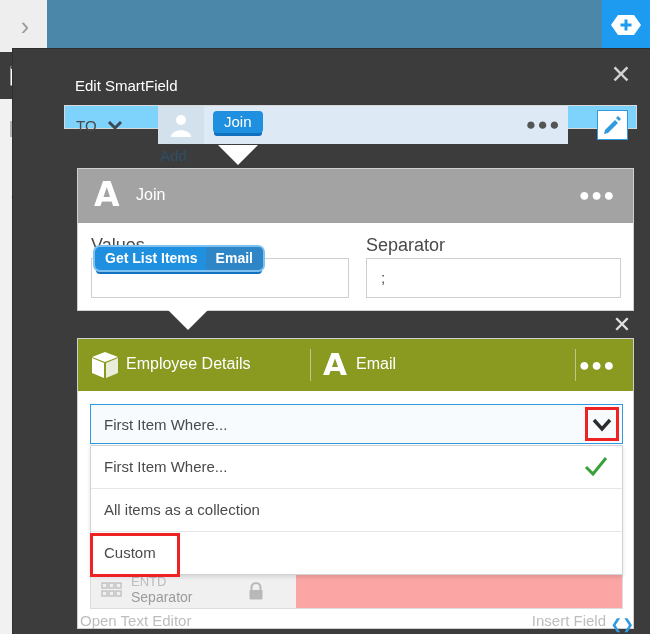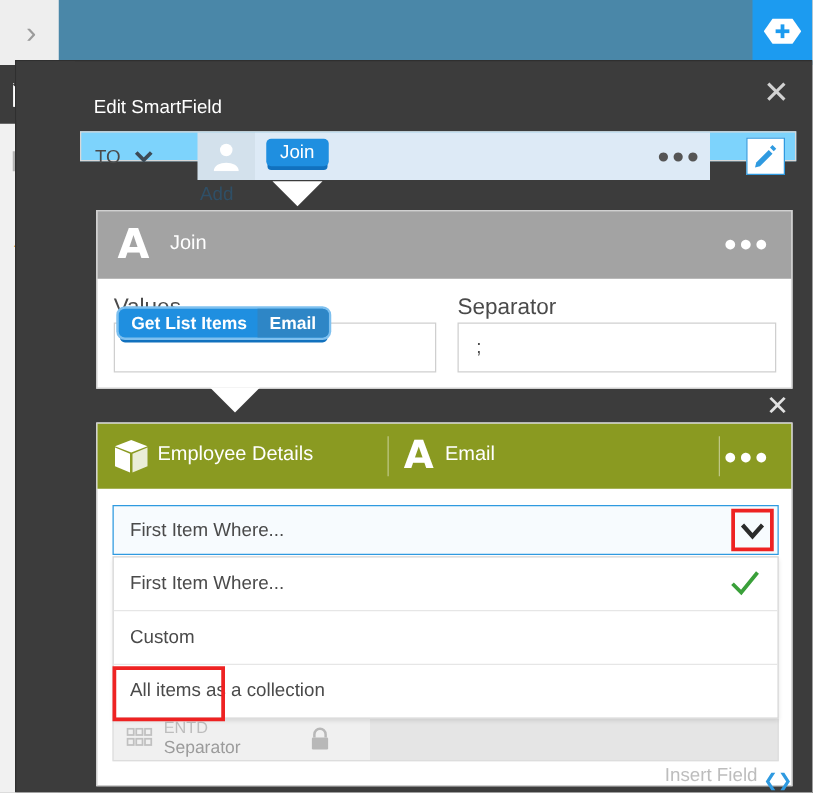--- a/index.html
+++ b/index.html
@@ -414,21 +414,21 @@
     z-index: 9;
   }
 
   
   .param-row {
     position: absolute;
     left: 12px; top: 232px;
     width: 533px; height: 38px;
     border: 1px solid #dddddd;
     box-sizing: border-box;
-    background: #e5e5e5;
+    background: #fca5a5;
     text-align: center;
   }
   .param-left {
     position: absolute;
     left: 0; top: 0;
     width: 205px; height: 36px;
     background: #f0f0f0;
   }
   .grid-icon  { position: absolute; left: 10px; top: 10px; }
   .param-kind {
@@ -596,24 +596,24 @@
     </div>
 
     <div class="dropdown">
       <div class="dd-item">
         <div class="dd-label">First Item Where...</div>
         <svg class="dd-check" width="24" height="22" viewBox="0 0 24 22">
           <polyline points="2,11 9,18 22,2" fill="none" stroke="#3aa03a" stroke-width="3"></polyline>
         </svg>
       </div>
       <div class="dd-item">
-        <div class="dd-label">Custom</div>
+        <div class="dd-label">All items as a collection</div>
       </div>
       <div class="dd-item">
-        <div class="dd-label">All items as a collection</div>
+        <div class="dd-label">Custom</div>
       </div>
     </div>
 
     <div class="param-row">
       <div class="param-left">
         <svg class="grid-icon" width="22" height="17" viewBox="0 0 22 17">
           <g fill="none" stroke="#c0c0c0" stroke-width="1.4">
             <rect x="1" y="1" width="5" height="5"></rect>
             <rect x="8" y="1" width="5" height="5"></rect>
             <rect x="15" y="1" width="5" height="5"></rect>
@@ -627,16 +627,17 @@
         <svg class="lock-icon" width="20" height="20" viewBox="0 0 20 20">
           <path d="M5.5 9 V6.5 a4.5 4.5 0 0 1 9 0 V9" fill="none" stroke="#b8b8b8" stroke-width="2"></path>
           <rect x="3.5" y="9" width="13" height="9.5" rx="1" fill="#b8b8b8"></rect>
         </svg>
       </div>
     </div>
   </div>
 
   <div class="red-box red-custom"></div>
 
+  <div class="footer-link footer-left">Open Text Editor</div>
   <div class="footer-link footer-right">Insert Field</div>
   <div class="insert-icon">❮❯</div>
 
 </div>
 
 </body></html>

